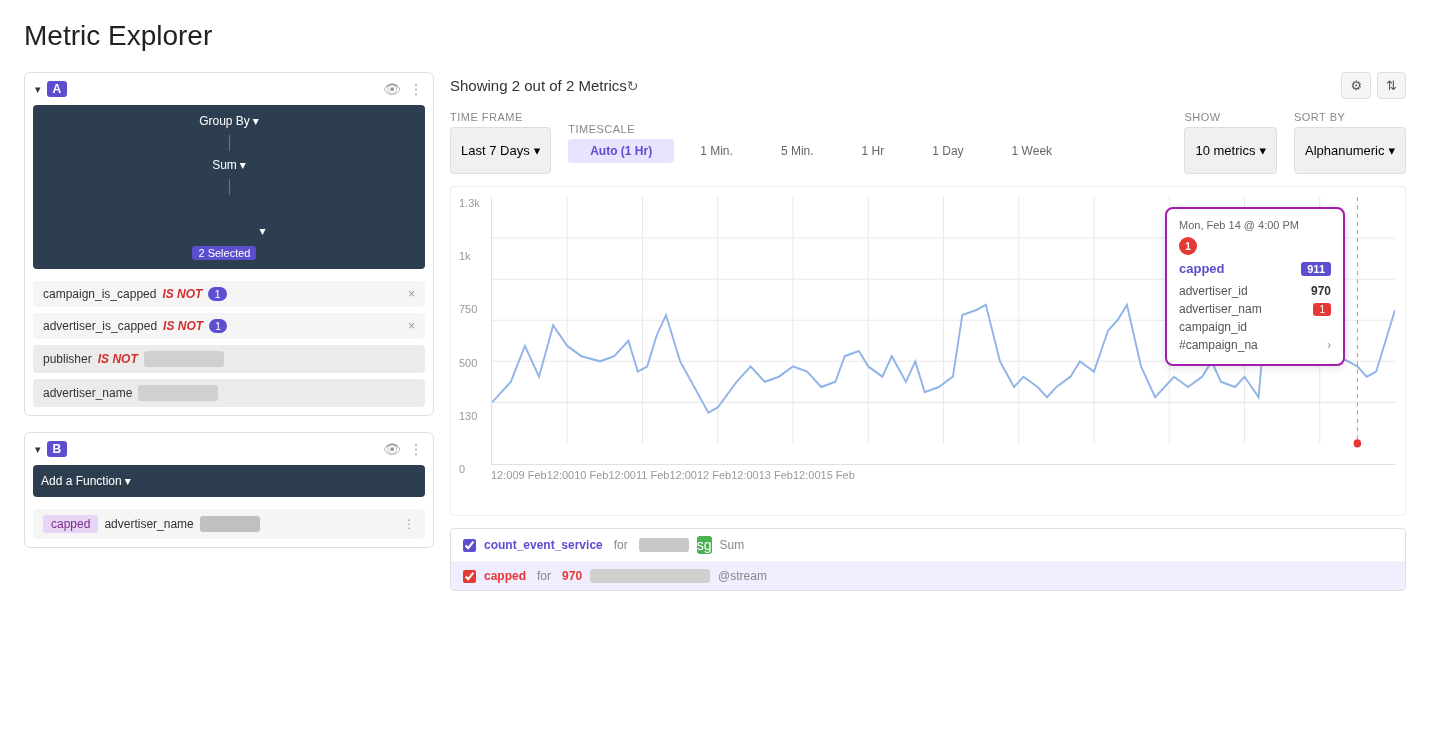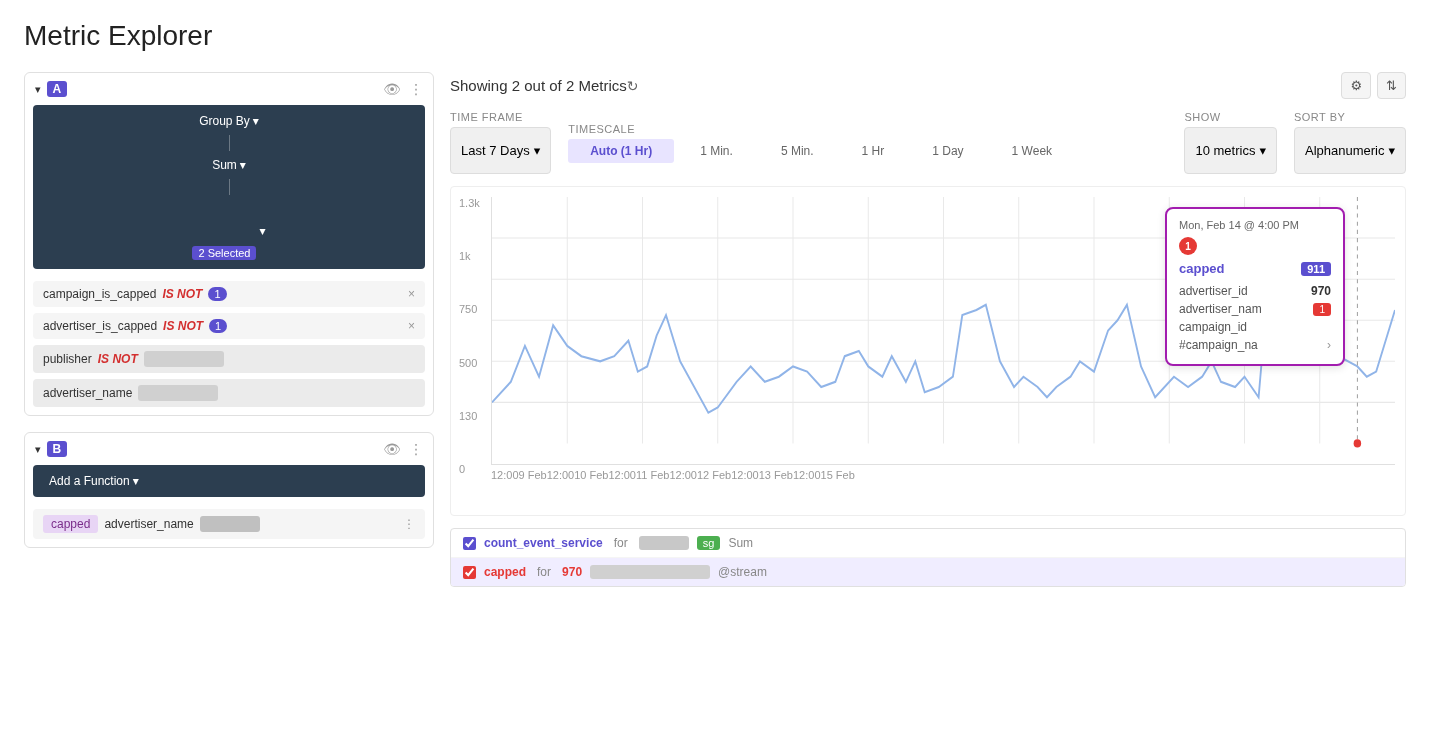--- a/index.html
+++ b/index.html
@@ -26,21 +26,21 @@
     .filter-list { padding: 4px 8px 8px; display: flex; flex-direction: column; gap: 6px; }
     .filter-row { background: #f5f5f5; border-radius: 4px; padding: 6px 10px; display: flex; align-items: center; gap: 6px; font-size: 12px; position: relative; }
     .filter-field { color: #333; font-weight: 500; }
     .filter-op { color: #d32f2f; font-weight: 700; font-style: italic; }
     .filter-count { background: #5b4fcf; color: #fff; border-radius: 10px; padding: 1px 6px; font-size: 11px; }
     .filter-x { color: #999; cursor: pointer; margin-left: auto; }
     .filter-row-partial { background: #ebebeb; border-radius: 4px; padding: 6px 10px; display: flex; align-items: center; gap: 6px; font-size: 12px; }
     .filter-input-placeholder { background: #d0d0d0; border-radius: 3px; width: 80px; height: 16px; display: inline-block; }
     
     
-    .func-toolbar { background: #2c3e50; border-radius: 4px; margin: 0 8px 8px; padding: 6px 8px; display: flex; align-items: center; }
+    .func-toolbar { background: #2c3e50; border-radius: 4px; margin: 0 8px 8px; padding: 6px 0; display: flex; align-items: center; text-decoration: underline; }
     .b-filter-list { padding: 4px 8px 8px; display: flex; flex-direction: column; gap: 6px; position: relative; }
     .b-filter-row { background: #f5f5f5; border-radius: 4px; padding: 6px 10px; display: flex; align-items: center; gap: 6px; font-size: 12px; }
     .b-tag { background: #e8d5f5; color: #7b2d8b; border-radius: 3px; padding: 2px 8px; font-size: 12px; font-weight: 500; }
     .b-field { color: #333; font-weight: 500; }
     .b-placeholder { background: #c0c0c0; border-radius: 3px; width: 60px; height: 16px; display: inline-block; }
     .b-dots { margin-left: auto; color: #999; cursor: pointer; }
     
     
     .right-panel { flex: 1; }
     .metrics-header { display: flex; align-items: center; justify-content: space-between; margin-bottom: 12px; }
@@ -79,21 +79,21 @@
     .metrics-list-header { display: flex; align-items: center; gap: 8px; padding: 8px 12px; border-bottom: 1px solid #eee; font-size: 13px; font-weight: 500; }
     .metrics-list-header input[type="checkbox"] { accent-color: #5b4fcf; }
     .metric-item { display: flex; align-items: center; gap: 8px; padding: 7px 12px; font-size: 12px; border-bottom: 1px solid #f5f5f5; }
     .metric-item:last-child { border-bottom: none; }
     .metric-item.highlighted { background: #f0edff; }
     .metric-checkbox { accent-color: #5b4fcf; }
     .metric-checkbox-red { accent-color: #e53935; }
     .metric-name { color: #5b4fcf; font-weight: 600; }
     .metric-for { color: #888; margin: 0 3px; }
     .metric-id-badge { background: #e0e0e0; border-radius: 3px; padding: 1px 6px; font-size: 11px; color: #555; }
-    .metric-tag { background: #4caf50; color: #fff; border-radius: 3px; padding: 1px 6px; font-size: 11px; }
+    .metric-tag { background: #4caf50; color: #fff; border-radius: 3px; padding: 1px 0; font-size: 14px; }
     .metric-func { color: #888; }
     .metric-val { color: #e53935; font-weight: 600; }
     .metric-stream { color: #888; }
     .metric-placeholder { background: #d0d0d0; border-radius: 3px; height: 14px; display: inline-block; }
   </style>
 </head>
 <body>
 
 <div class="page">
   <h1 class="page-title">Metric Explorer</h1>

